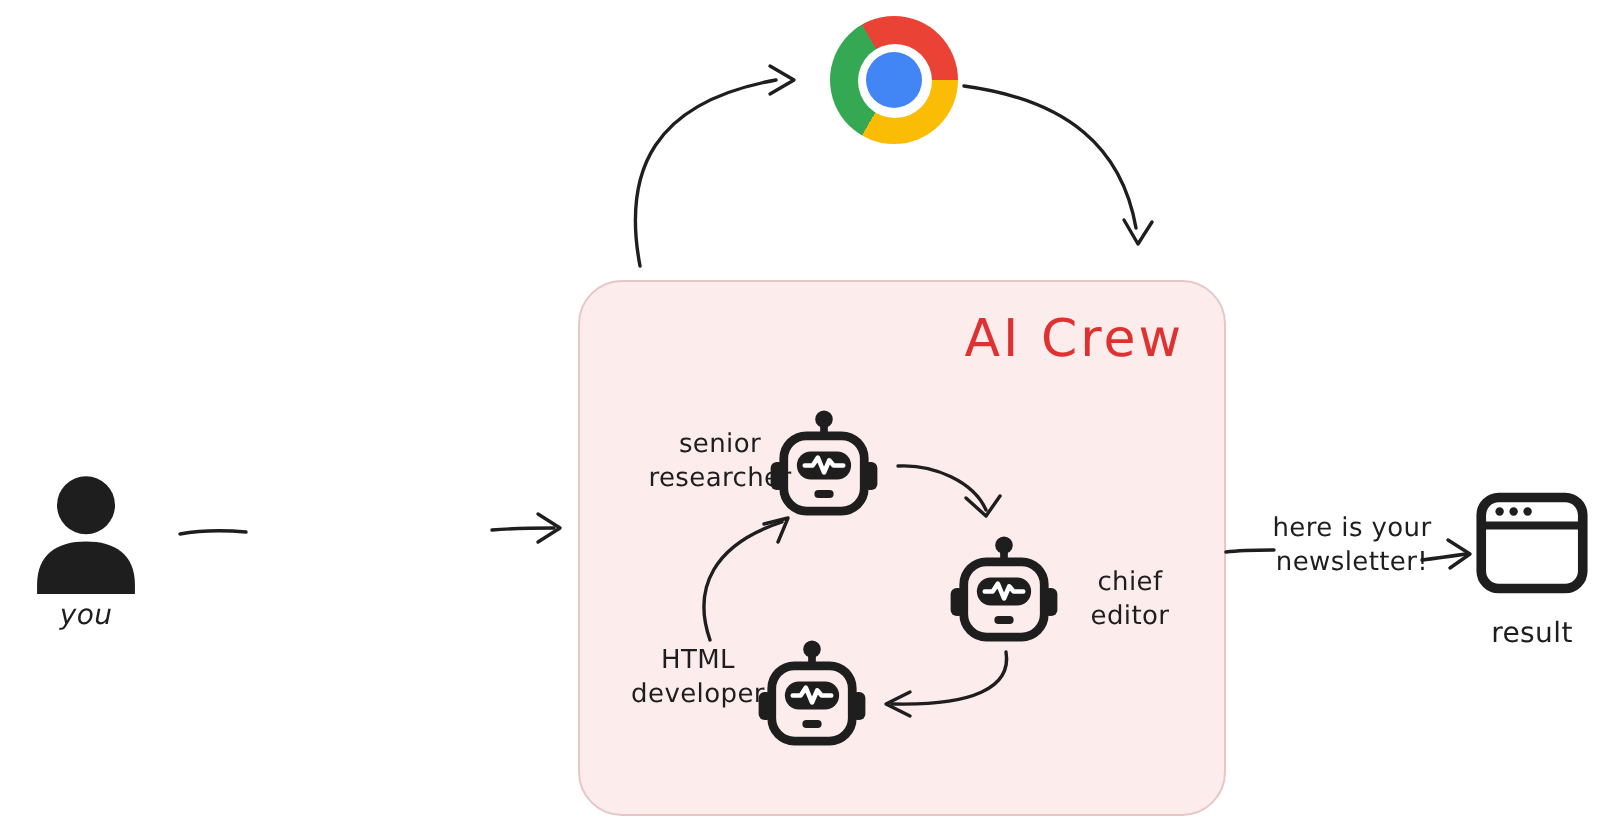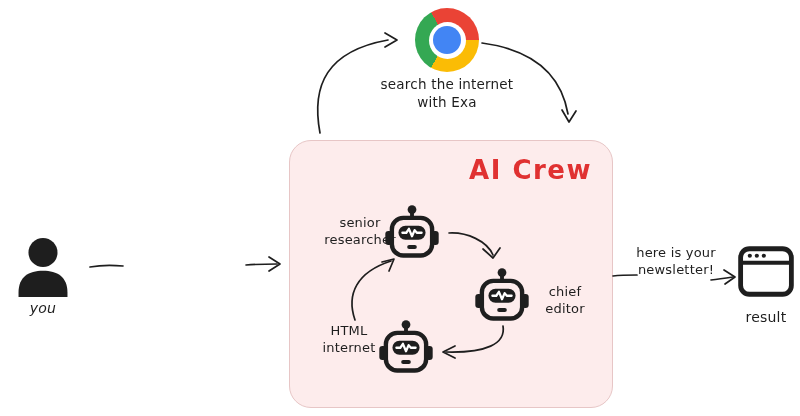--- a/index.html
+++ b/index.html
@@ -5,42 +5,42 @@
   html,body{margin:0;padding:0;background:#fff;}
   .stage{
     position:relative;width:800px;height:416px;background:#fff;overflow:hidden;
     font-family:"DejaVu Sans",sans-serif;color:var(--ink,#1e1e1e);
   }
   .abs{position:absolute;}
   .txt{font-size:13px;line-height:1.3;text-align:center;white-space:pre-line;letter-spacing:.2px;color:var(--ink);}
   
   .crew-box{left:289px;top:140px;width:324px;height:268px;border-radius:22px;
     background:var(--box-fill,#fdecec);border:1.5px solid var(--box-border,#e7c6c6);box-sizing:border-box;}
-  .crew-title{left:452px;top:155px;width:140px;text-align:right;font-size:26px;font-weight:bold;
+  .crew-title{left:452px;top:155px;width:140px;text-align:right;font-size:26px;font-weight:normal;
     color:var(--title-red,#e03131);letter-spacing:1.5px;white-space:pre;}
   
   .chrome{left:415px;top:8px;width:64px;height:64px;border-radius:50%;
     background:conic-gradient(var(--chrome-red) 0 90deg,var(--chrome-yellow) 90deg 210deg,
       var(--chrome-green) 210deg 330deg,var(--chrome-red) 330deg 360deg);}
   .chrome-ring{position:absolute;left:50%;top:50%;width:37px;height:37px;margin:-18.5px 0 0 -18.5px;border-radius:50%;background:#fff;}
   .chrome-core{position:absolute;left:50%;top:50%;width:28px;height:28px;margin:-14px 0 0 -14px;border-radius:50%;background:var(--chrome-blue);}
   
   svg.overlay{position:absolute;left:0;top:0;pointer-events:none;}
   .overlay path{fill:none;stroke:var(--ink);stroke-width:1.7;stroke-linecap:round;stroke-linejoin:round;}
   
   .icon{color:var(--ink);display:block;}
   .robot{width:56px;height:56px;}
   
   .lbl-you{left:17px;top:299px;width:52px;font-size:14px;font-style:italic;}
   .prompt{left:118px;top:250px;width:130px;}
   .caption{left:377px;top:76px;width:140px;font-size:13.5px;}
   .lbl-senior{left:320px;top:194px;width:80px;margin-top:21px;}
   .lbl-chief{left:536px;top:284px;width:58px;text-align:center;}
   .lbl-html{left:315px;top:323px;width:68px;}
-  .outtext{left:632px;top:245px;width:88px;}
+  .outtext{left:632px;top:257px;width:88px;}
   .lbl-result{left:740px;top:308px;width:52px;font-size:14px;}
 </style>
 </head>
 <body>
 
 <div class="stage">
 
   <div class="abs crew-box"></div>
 
   <svg class="overlay" width="800" height="416" viewBox="0 0 800 416">
@@ -92,39 +92,37 @@
     <circle cx="32" cy="17" r="16" fill="currentColor"></circle>
     <path d="M5,66 L5,61 C5,44 16,37 32,37 C48,37 59,44 59,61 L59,66 Z" fill="currentColor"></path>
   </svg>
   <div class="abs txt lbl-you">you</div>
 
 
   <div class="abs chrome">
     <span class="chrome-ring"></span>
     <span class="chrome-core"></span>
   </div>
-  <div class="abs txt caption">search the internet
-with Exa</div>
 
   <div class="abs crew-title">AI Crew</div>
 
   <div class="abs txt lbl-senior">senior
 researcher</div>
   <svg class="abs icon robot" style="left:384px;top:203px" viewBox="0 0 64 64">
       <use href="#robot-glyph"></use>
     </svg>
 
   <div class="abs txt lbl-chief">chief
 editor</div>
   <svg class="abs icon robot" style="left:474px;top:266px" viewBox="0 0 64 64">
       <use href="#robot-glyph"></use>
     </svg>
 
   <div class="abs txt lbl-html">HTML
-internet</div>
+developer</div>
   <svg class="abs icon robot" style="left:378px;top:318px" viewBox="0 0 64 64">
       <use href="#robot-glyph"></use>
     </svg>
 
   <div class="abs txt outtext">here is your
 newsletter!</div>
   <svg class="abs icon" style="left:738px;top:246px" width="56" height="51" viewBox="0 0 64 58">
     <rect x="3" y="3" width="58" height="52" rx="10" fill="#ffffff" stroke="currentColor" stroke-width="5.5"></rect>
     <line x1="4" y1="19" x2="60" y2="19" stroke="currentColor" stroke-width="4.5"></line>
     <circle cx="13.5" cy="11" r="2.4" fill="currentColor"></circle>

